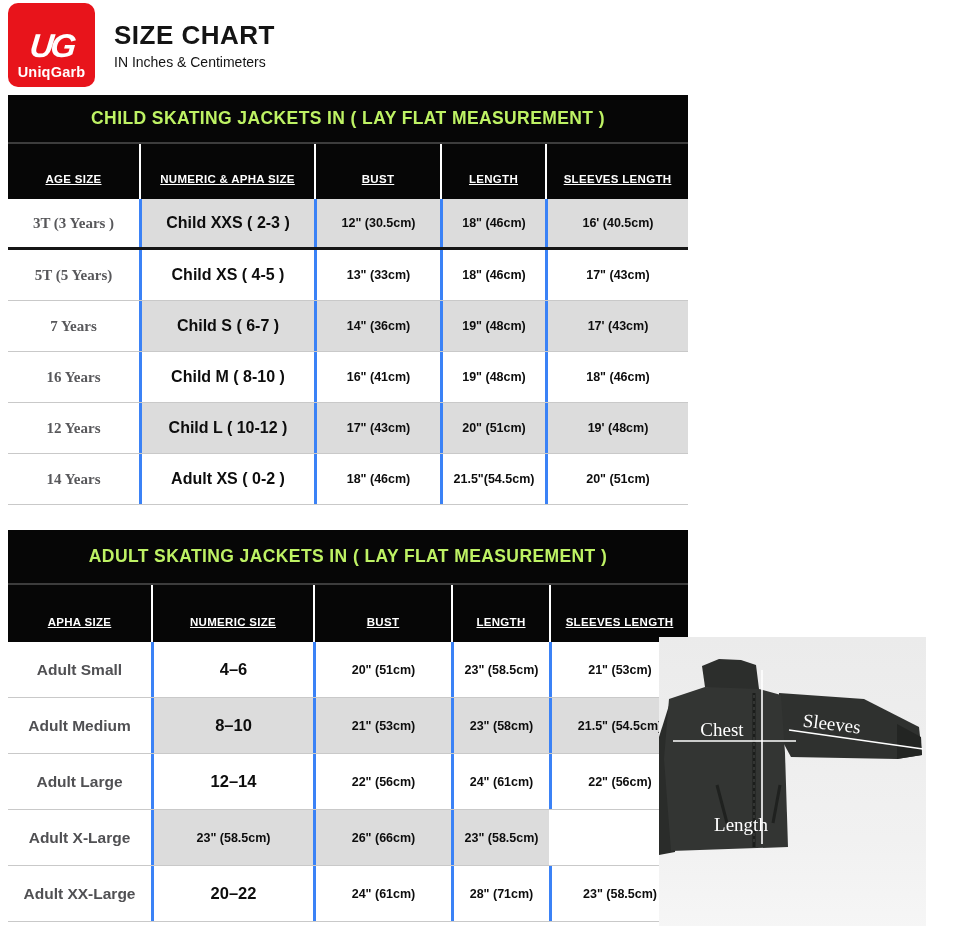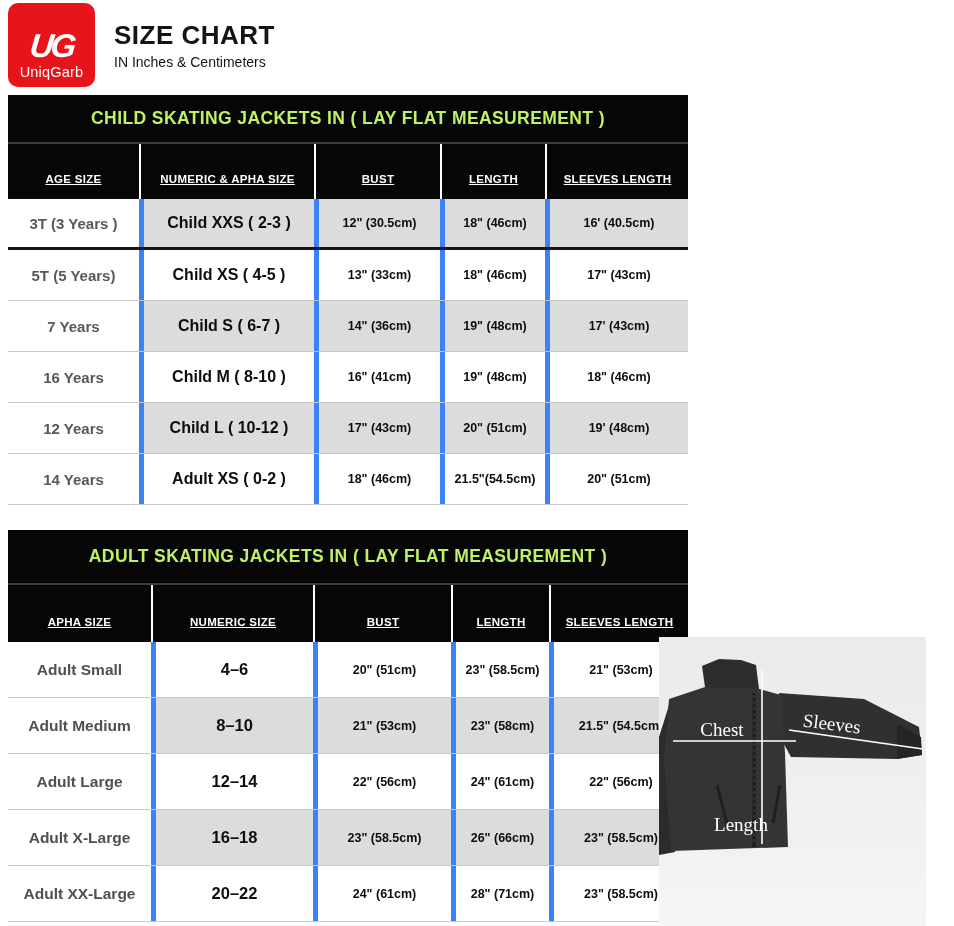--- a/index.html
+++ b/index.html
@@ -11,45 +11,45 @@
     overflow:hidden;
   }
 
   
   .brand { position:absolute; left:8px; top:3px; width:87px; height:84px;
     background:#e8141b; border-radius:10px; display:flex; flex-direction:column;
     align-items:center; justify-content:flex-end; padding-bottom:7px; }
   .brand .monogram { color:#ffffff; font-weight:bold; font-style:italic;
     font-size:33px; line-height:1; letter-spacing:-3px; transform:skewX(-6deg);
     margin-bottom:2px; }
-  .brand .brand-name { color:#ffffff; font-weight:normal; font-size:14.5px; letter-spacing:0.2px; }
+  .brand .brand-name { color:#ffffff; font-weight:bold; font-size:14.5px; letter-spacing:0.2px; }
 
   .titleblock { position:absolute; left:114px; top:20px; color:#141414; }
   .titleblock .t1 { font-size:26px; font-weight:900; letter-spacing:0.5px; }
   .titleblock .t2 { font-size:14px; font-weight:400; margin-top:3px; }
 
   
   .sizetable { position:absolute; left:8px; width:680px; }
   .tbl-titlebar { background:#060606; color:#bef264; display:flex;
     align-items:center; justify-content:center; font-weight:bold;
     font-size:17.5px; letter-spacing:0.4px; border-bottom:2px solid #3c3c3c; }
   .hdr-row { display:grid; background:#060606; }
   .hdr-row > div { color:#ffffff; font-weight:bold; font-size:11.5px;
     letter-spacing:0.3px; display:flex; align-items:flex-end; justify-content:center;
     padding-bottom:14px;text-decoration:underline; }
   .hdr-row > div + div { border-left:2px solid #ffffff; }
 
   .body-row { display:grid; background:#ffffff; border-bottom:1px solid #c9c9c9; }
   .body-row > div { display:flex; align-items:center; justify-content:center; background:#ffffff; }
-  .body-row > div + div { border-left:5px solid #3b82f6; }
+  .body-row > div + div { border-left:3px solid #3b82f6; }
   .body-row.shaded > div { background:#dcdcdc; }
   .body-row.shaded > div:first-child { background:#ffffff; }
   .body-row.thick-bottom { border-bottom:3px solid #161616; }
 
-  .cell-age    { color:#58585b; font-weight:bold; font-size:15px; }
+  .cell-age    { color:#58585b; font-weight:bold; font-size:15px;font-family:Liberation Serif, serif; }
   .cell-size   { color:#0d0d0d; font-weight:bold; font-size:16px; }
   .cell-meas   { color:#0d0d0d; font-weight:bold; font-size:12.5px; }
   .cell-alpha  { color:#505053; font-weight:bold; font-size:15.5px; }
   .cell-num    { color:#0d0d0d; font-weight:bold; font-size:16.5px; }
 
   
   #child-table { top:95px; }
   #child-table .tbl-titlebar { height:49px; }
   #child-table .hdr-row { height:55px; grid-template-columns:131px 175px 126px 105px 143px; }
   #child-table .body-row { height:51px; grid-template-columns:131px 175px 126px 105px 143px; }
@@ -158,21 +158,20 @@
   </div>
   <div class="body-row">
     <div class="cell-alpha">Adult Large</div>
     <div class="cell-num">12–14</div>
     <div class="cell-meas">22" (56cm)</div>
     <div class="cell-meas">24" (61cm)</div>
     <div class="cell-meas">22" (56cm)</div>
   </div>
   <div class="body-row shaded">
     <div class="cell-alpha">Adult X-Large</div>
-    <div class="cell-num">16–18</div>
     <div class="cell-meas">23" (58.5cm)</div>
     <div class="cell-meas">26" (66cm)</div>
     <div class="cell-meas">23" (58.5cm)</div>
   </div>
   <div class="body-row">
     <div class="cell-alpha">Adult XX-Large</div>
     <div class="cell-num">20–22</div>
     <div class="cell-meas">24" (61cm)</div>
     <div class="cell-meas">28" (71cm)</div>
     <div class="cell-meas">23" (58.5cm)</div>

